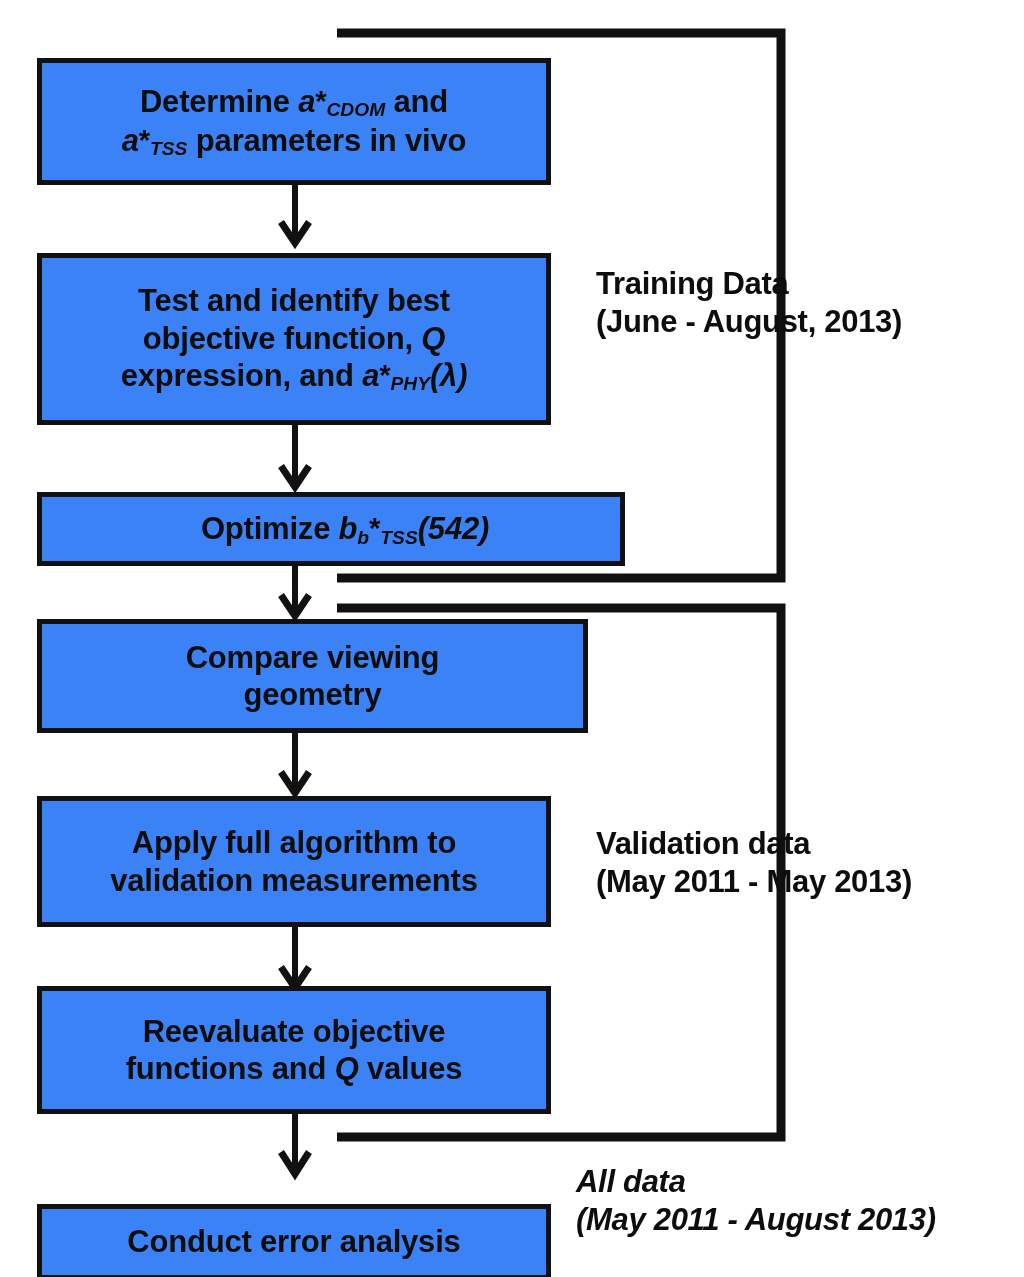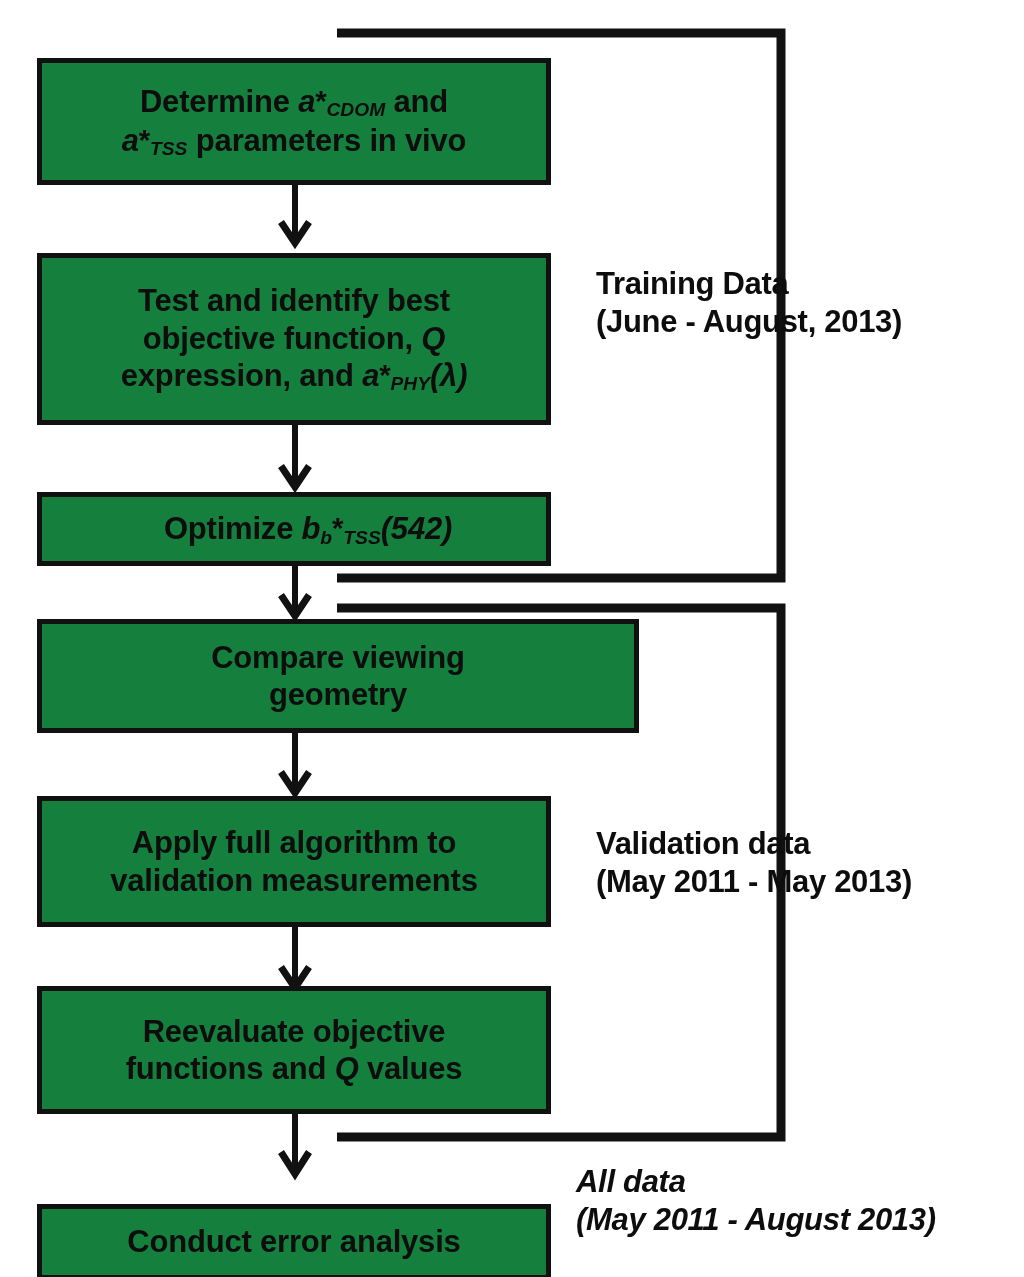--- a/index.html
+++ b/index.html
@@ -21,21 +21,21 @@
     position: absolute;
     left: 0;
     top: 0;
     width: 1024px;
     height: 1277px;
   }
   .node-box {
     position: absolute;
     box-sizing: border-box;
     border: 5px solid #111111;
-    background: #15803d;
+    background: #3b82f6;
     display: flex;
     align-items: center;
     justify-content: center;
     text-align: center;
     color: #0d0d0d;
     font-weight: bold;
     font-size: 31px;
     line-height: 1.20;
     letter-spacing: -0.2px;
     padding: 0 10px;
@@ -109,27 +109,27 @@
   </div>
 
   <div class="node-box" style="left:37px; top:253px; width:514px; height:172px;">
     <span class="node-label">
       <span>Test and identify best</span><br>
       <span><span>objective function, </span><i class="var">Q</i></span><br>
       <span><span>expression, and </span><i class="var">a</i><sup class="star">*</sup><sub class="sc">PHY</sub><i class="var">(λ)</i></span>
     </span>
   </div>
 
-  <div class="node-box" style="left:37px; top:492px; width:514px; height:74px;padding-left:38px;">
+  <div class="node-box" style="left:37px; top:492px; width:588px; height:74px;padding-left:38px;">
     <span class="node-label">
       <span>Optimize </span><i class="var">b</i><sub class="sc">b</sub><sup class="star">*</sup><sub class="sc">TSS</sub><i class="var">(542)</i>
     </span>
   </div>
 
-  <div class="node-box" style="left:37px; top:619px; width:602px; height:114px;">
+  <div class="node-box" style="left:37px; top:619px; width:551px; height:114px;">
     <span class="node-label">
       <span>Compare viewing</span><br>
       <span>geometry</span>
     </span>
   </div>
 
   <div class="node-box" style="left:37px; top:796px; width:514px; height:131px;">
     <span class="node-label">
       <span>Apply full algorithm to</span><br>
       <span>validation measurements</span>

